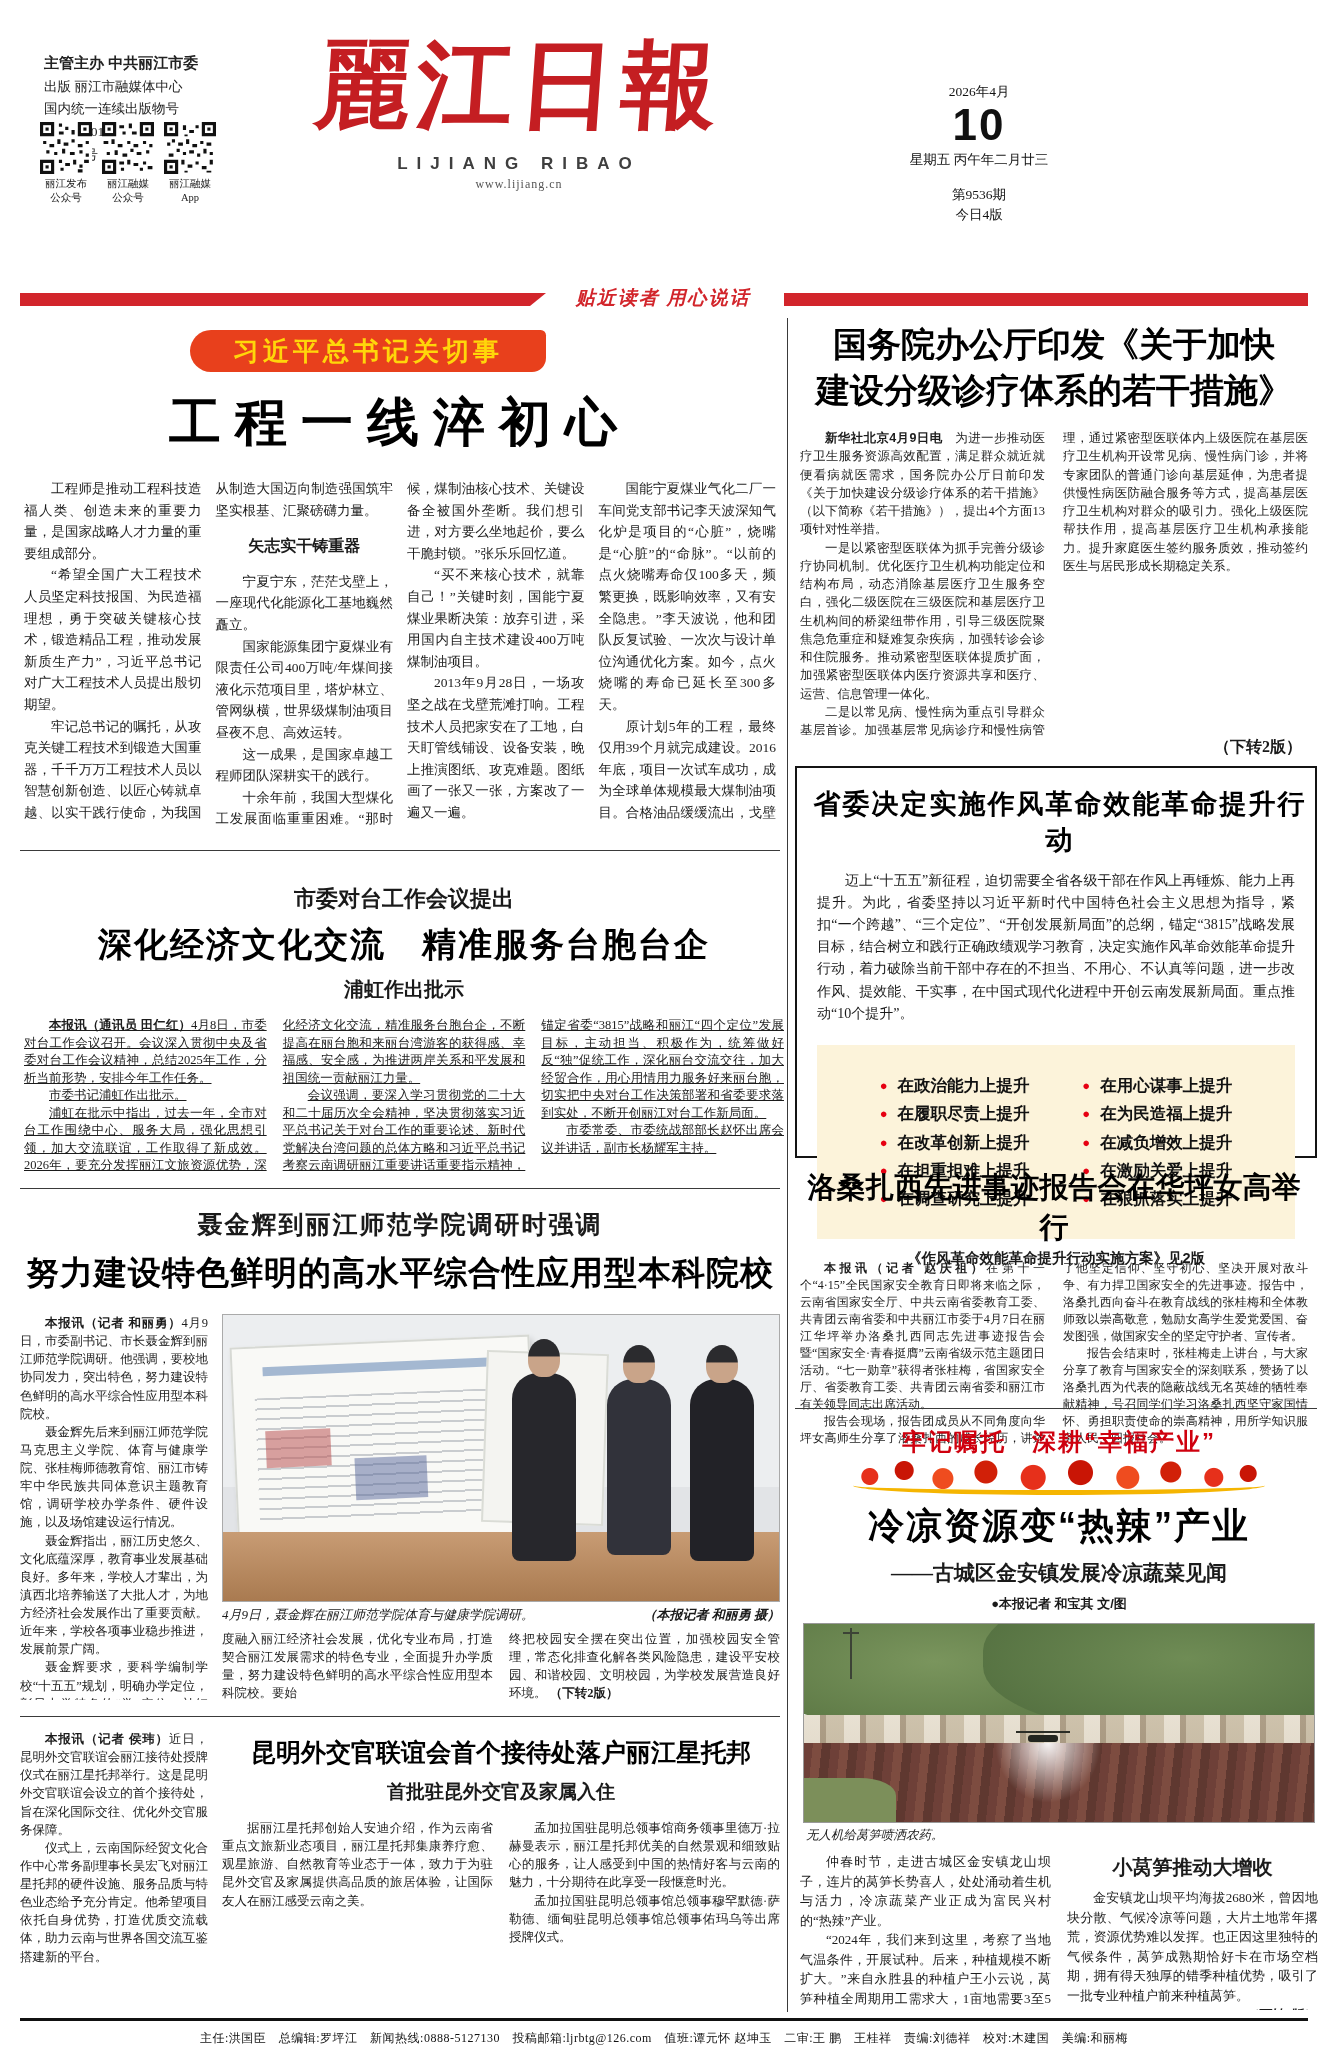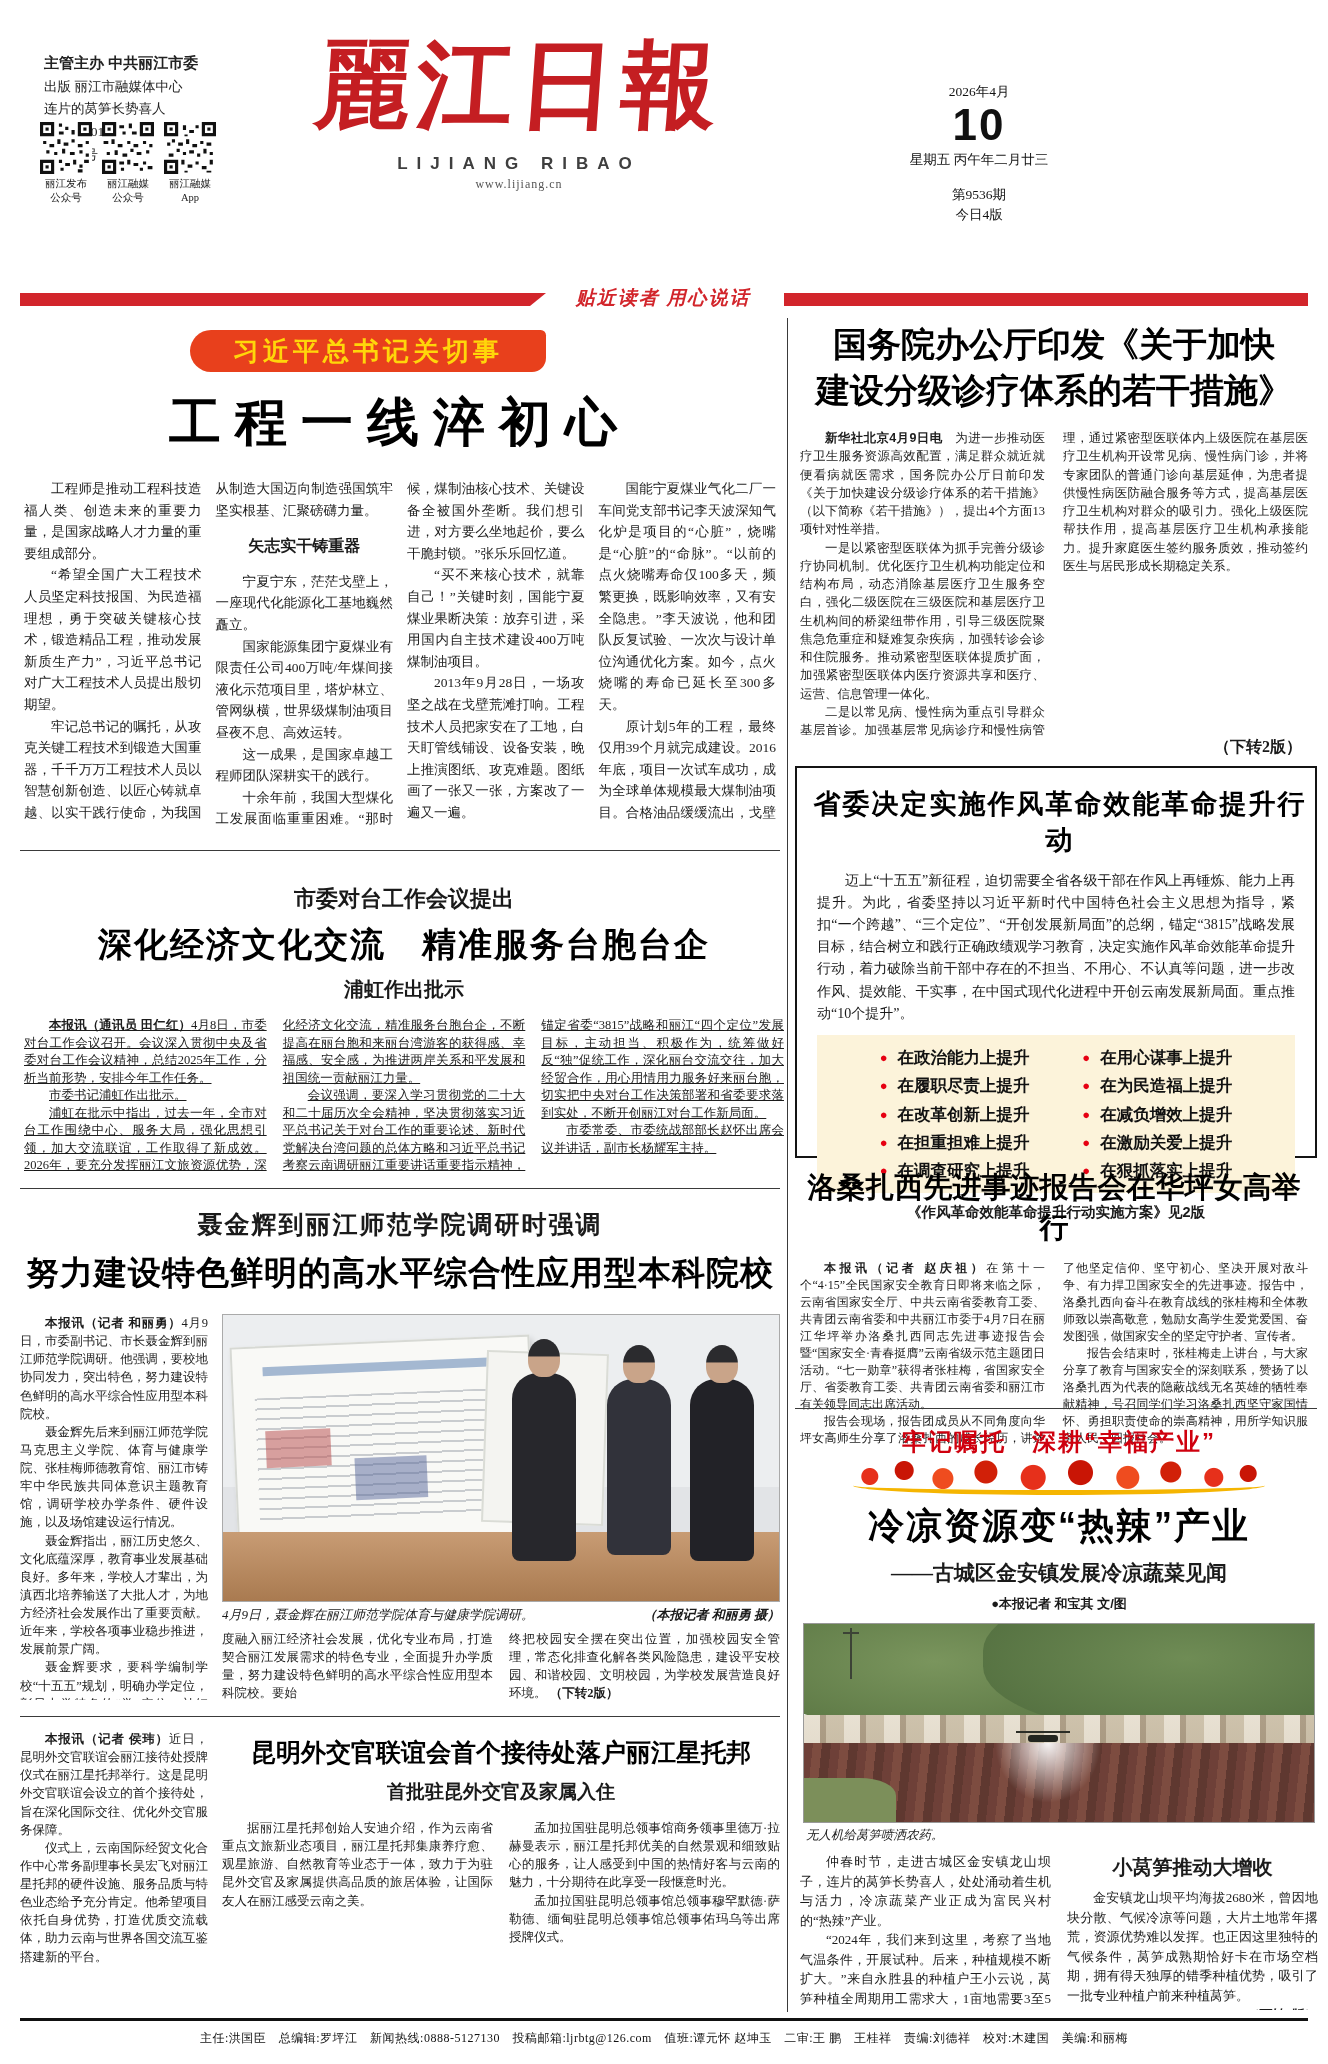--- a/index.html
+++ b/index.html
@@ -55,21 +55,21 @@
   
   #mod-gw { left:800px; top:316px; width:508px; height:448px; }
   #gw-headline { margin-top:6px; text-align:center; font-size:34px; line-height:1.34; color:#000; }
   #gw-body { margin-top:16px; height:322px; column-count:2; column-gap:18px; font-size:12.5px; line-height:1.46; }
   #gw-turn { right:6px; bottom:6px; }
 
   
   #box-sw { left:795px; top:766px; width:522px; height:392px; border:2px solid #141414; background:#fff; }
   #sw-headline { margin-top:18px; text-align:center; font-size:27px; letter-spacing:2px; color:#000;padding-left:8px; }
   #sw-para { margin:12px 20px 0; font-size:14px; line-height:1.58; text-align:justify; text-indent:2em; }
-  #sw-list { margin:10px 20px 0; background:#fcf3da; padding:8px 10px; display:flex; justify-content:space-evenly; }
+  #sw-list { margin:20px 20px 0; background:#fcf3da; padding:26px 10px; display:flex; justify-content:space-evenly; }
   #sw-list ul { list-style:none; }
   #sw-list li { font-family:"Liberation Sans",sans-serif; font-weight:bold; font-size:16.5px; line-height:1.72; color:#111; }
   #sw-list li::before { content:"●"; color:#e60012; font-size:13px; margin-right:10px; position:relative; top:-1px; }
   #sw-note { margin-top:10px; text-align:center; font-size:14.5px; }
 
   
   #mod-ls { left:800px; top:1168px; width:508px; height:238px; }
   #ls-headline { text-align:center; font-size:29px; color:#000; }
   #ls-body { margin-top:12px; height:192px; column-count:2; column-gap:18px; font-size:12px; line-height:1.42; }
 
@@ -184,21 +184,21 @@
   #footer { left:0; top:2030px; width:100%; text-align:center; font-size:12px; color:#111; letter-spacing:.5px; }
 </style>
 </head>
 <body>
 
 <div class="page">
 
   <div class="abs" id="pub-info">
     <div class="l1">主管主办 中共丽江市委</div>
     <div>出版 丽江市融媒体中心</div>
-    <div>连片的莴笋长势喜人</div>
+    <div>国内统一连续出版物号</div>
     <div>CN 53-0019</div>
     <div>邮发代号 63-56</div>
   </div>
 
   <div class="abs" id="qr-row">
     <div class="qr">
       <svg viewBox="0 0 33 33" width="52" height="52">
           <rect width="33" height="33" fill="#fff"></rect>
           <path fill="#111" d="M0 0h9v9H0zM24 0h9v9h-9zM0 24h9v9H0z"></path>
           <rect x="2" y="2" width="5" height="5" fill="#fff"></rect>

